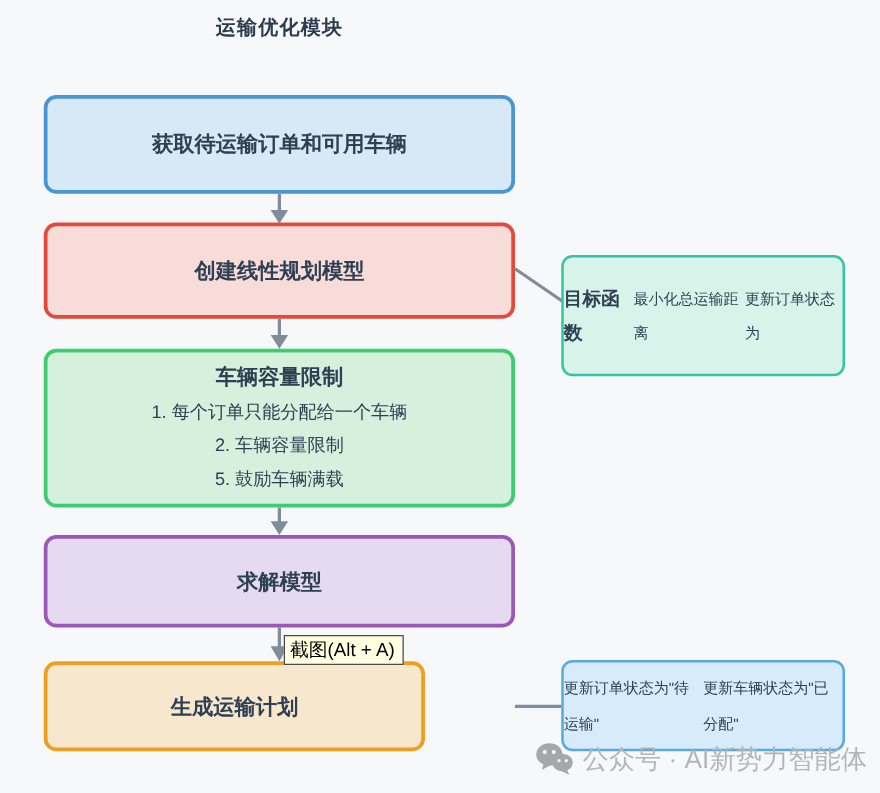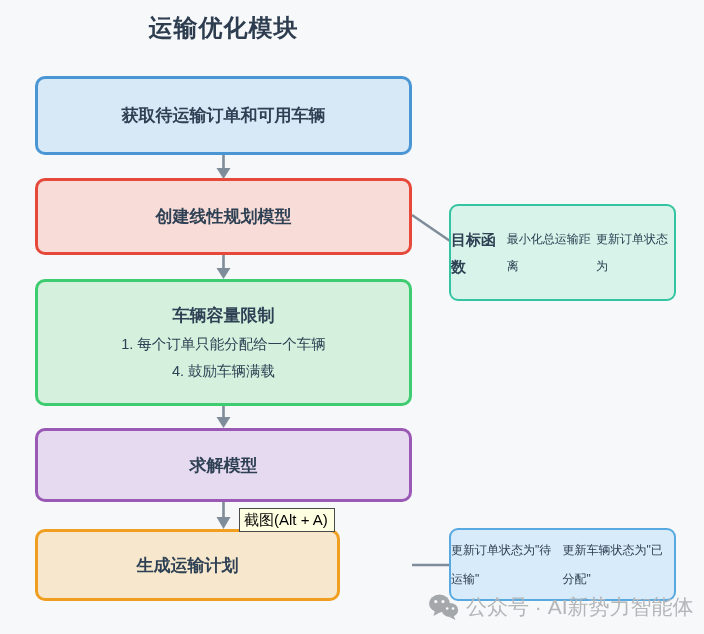--- a/index.html
+++ b/index.html
@@ -15,21 +15,21 @@
     --note-objective-border:#35c4a2; --note-objective-fill:#d7f3ea;
     --note-status-border:#58a9e0;  --note-status-fill:#d8ebfa;
     --tooltip-bg:#ffffe1;          --tooltip-border:#4a4a4a;
     --watermark:#b3b6b9;           --watermark-icon:#a5a8ab;
   }
   *{margin:0;padding:0;box-sizing:border-box;}
   html,body{width:704px;height:634px;overflow:hidden;}
   body{font-family:"Liberation Sans","DejaVu Sans",sans-serif;background:var(--background);}
   .canvas{position:relative;width:704px;height:634px;background:var(--background);}
   .title{position:absolute;left:35px;top:12px;width:377px;text-align:center;
-         font-size:24px;font-weight:bold;letter-spacing:1px;color:var(--title);}
+         font-size:16px;font-weight:bold;letter-spacing:1px;color:var(--title);}
   .node{position:absolute;display:flex;flex-direction:column;align-items:center;
         justify-content:center;border-style:solid;border-width:3px;border-radius:10px;
         color:var(--text);}
   .node-label{font-size:17px;font-weight:bold;color:var(--text);}
   .node-sub{font-size:14.5px;line-height:27px;color:var(--text);text-align:center;}
   .node-fetch{left:35px;top:76px;width:377px;height:79px;
               background:var(--node-fetch-fill);border-color:var(--node-fetch-border);}
   .node-create{left:35px;top:178px;width:377px;height:77px;
               background:var(--node-create-fill);border-color:var(--node-create-border);}
   .node-constraints{left:35px;top:279px;width:377px;height:127px;
@@ -45,21 +45,21 @@
   .note-title{font-size:15px;font-weight:bold;line-height:27px;color:var(--text);}
   .note-line{font-size:12px;line-height:27px;color:var(--text);}
   .note-objective{left:449px;top:204px;width:227px;height:97px;
         background:var(--note-objective-fill);border-color:var(--note-objective-border);}
   .note-status{left:449px;top:528px;width:227px;height:73px;
         background:var(--note-status-fill);border-color:var(--note-status-border);}
   .note-status .note-line{line-height:29px;}
   .edges{position:absolute;left:0;top:0;width:704px;height:634px;pointer-events:none;}
   .edge-line{stroke:var(--arrow);stroke-width:2.6;fill:none;}
   .edge-head{fill:var(--arrow);stroke:none;}
-  .tooltip{position:absolute;left:239px;top:508px;height:24px;padding:1px 6px 0 4px;
+  .tooltip{position:absolute;left:227px;top:508px;height:24px;padding:1px 6px 0 4px;
         background:var(--tooltip-bg);border:1px solid var(--tooltip-border);
         font-size:15px;color:#000;white-space:nowrap;z-index:5;
         display:flex;align-items:center;}
   .watermark{position:absolute;left:428px;top:593px;display:flex;align-items:center;
         gap:7px;z-index:6;}
   .watermark-text{font-size:21px;color:var(--watermark);white-space:nowrap;}
 </style>
 </head>
 <body>
 
@@ -96,21 +96,22 @@
     <div class="node-label">获取待运输订单和可用车辆</div>
   </div>
 
   <div class="node node-create">
     <div class="node-label">创建线性规划模型</div>
   </div>
 
   <div class="node node-constraints">
     <div class="node-label">车辆容量限制</div>
     <div class="node-sub">1. 每个订单只能分配给一个车辆</div>
-    <div class="node-sub">4. 鼓励车辆满载</div>
+    <div class="node-sub">2. 车辆容量限制</div>
+    <div class="node-sub">5. 鼓励车辆满载</div>
   </div>
 
   <div class="node node-solve">
     <div class="node-label">求解模型</div>
   </div>
 
   <div class="node node-generate">
     <div class="node-label">生成运输计划</div>
   </div>
 

